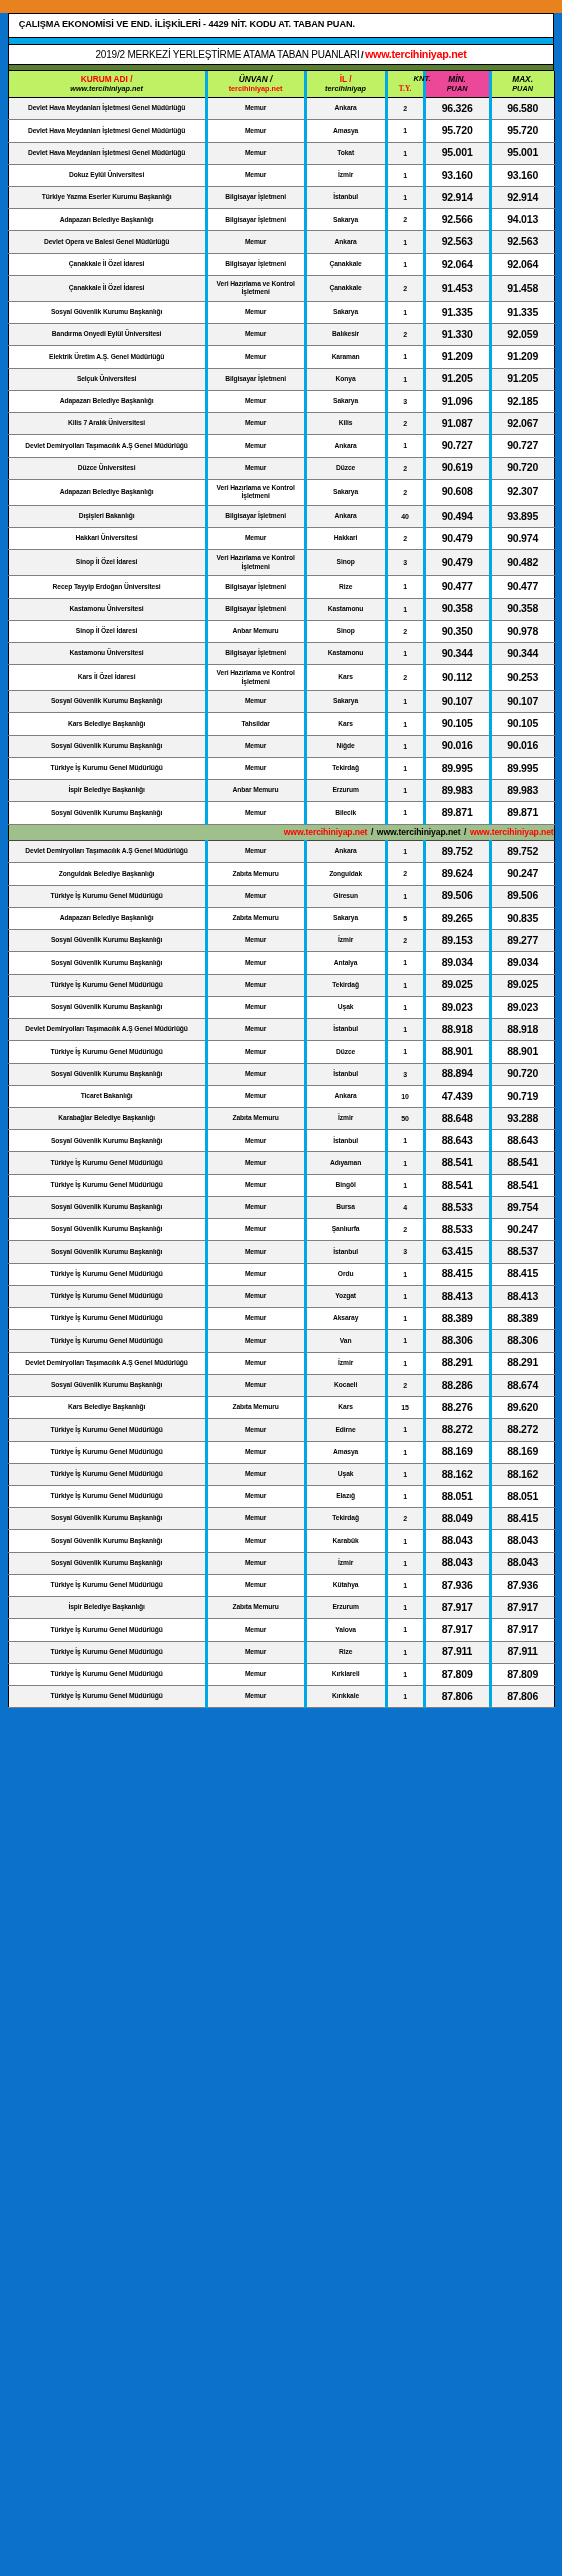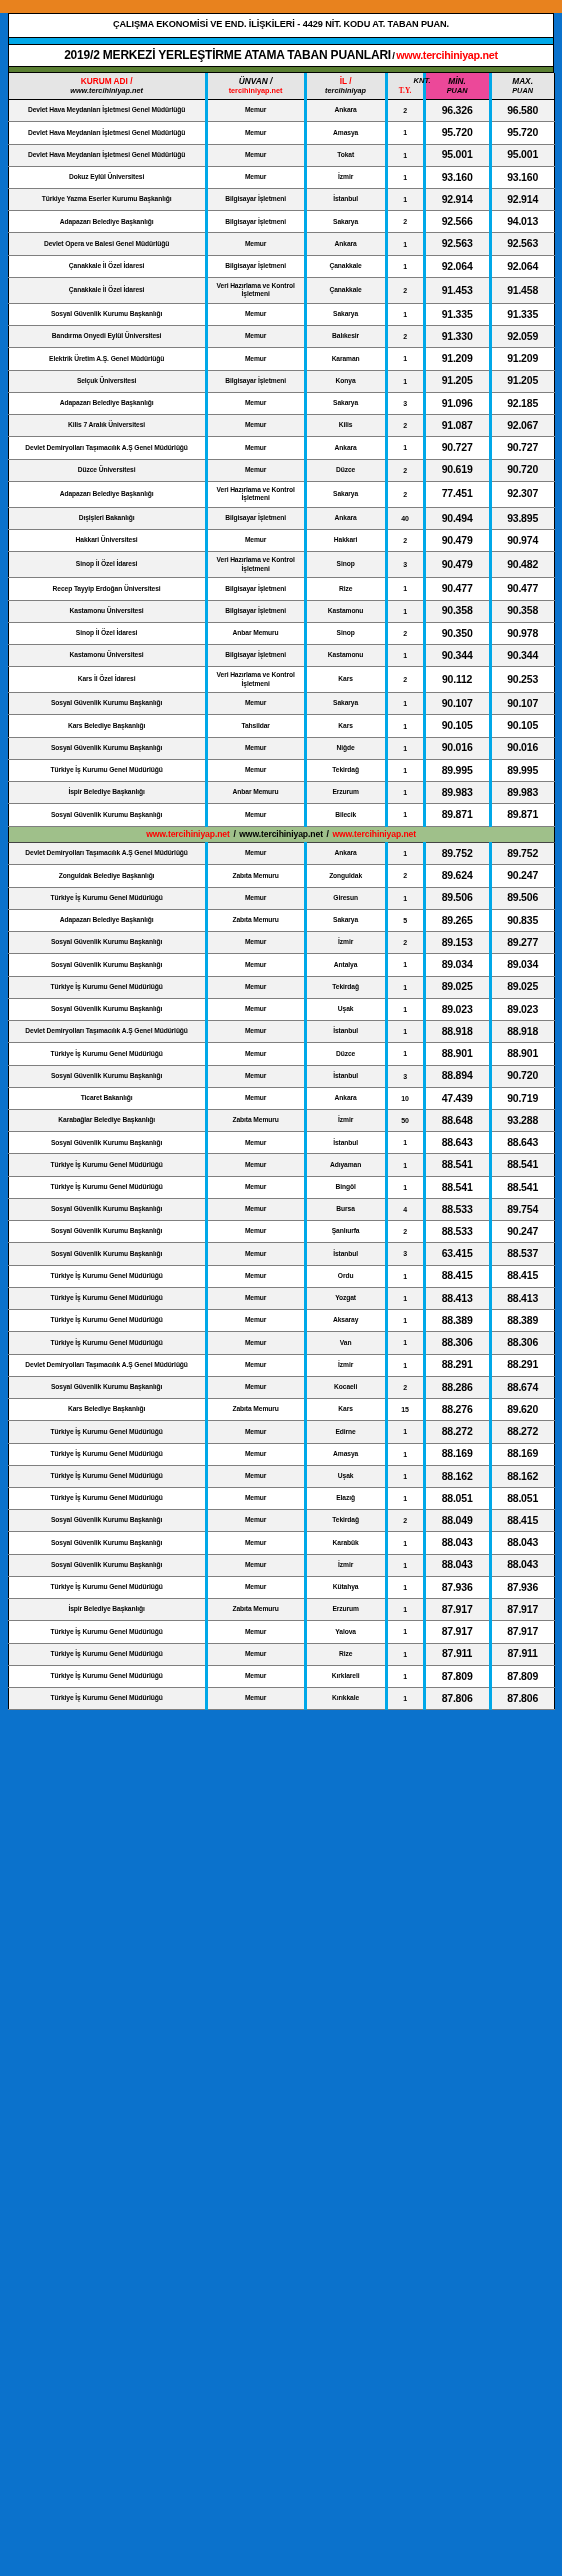--- a/index.html
+++ b/index.html
@@ -22,21 +22,21 @@
   }
   .frame {
     margin: 0 7.6px;
     background: #0b72cc;
     padding: 0;
   }
   .title-box {
     background: #ffffff;
     border: 1.3px solid #000;
     padding: 4.5px 10.2px 5.7px 10.2px;
-    text-align: center;
+    text-align: left;
     font-weight: bold;
     font-size: 9.2px;
     line-height: 1.42;
     letter-spacing: -0.1px;
     color: #000;
   }
   .cyan-bar {
     height: 7px;
     background: #00a8e8;
     border-left: 1.3px solid #000;
@@ -46,22 +46,22 @@
   .subtitle-box {
     background: #ffffff;
     border-left: 1.3px solid #000;
     border-right: 1.3px solid #000;
     border-bottom: 1.3px solid #000;
     text-align: center;
     padding: 3.2px 2.5px 3.8px 2.5px;
     white-space: nowrap;
   }
   .subtitle-left {
-    font-size: 12px;
-    font-weight: bold;
+    font-size: 10px;
+    font-weight: normal;
     color: #000;
     letter-spacing: -0.2px;
   }
   .subtitle-slash {
     font-size: 9.6px;
     font-weight: bold;
     color: #000;
     padding: 0 1.3px;
   }
   .subtitle-site {
@@ -96,37 +96,37 @@
   th, td {
     border-bottom: 0.6px solid #7f7f7f;
     text-align: center;
     vertical-align: middle;
     color: #000;
   }
   
   .vsep { border-right: 3.2px solid #00a8e8; }
 
   thead th {
-    background: #e5e5e5;
+    background: #bef264;
     font-weight: bold;
     padding: 3.2px 1.9px 3.8px 1.9px;
     line-height: 1.25;
     border-bottom: 1.3px solid #000;
   }
   .hd-l1 { font-size: 8.3px; }
   .hd-l2 { font-size: 7.3px; }
   .red { color: #ff0000; }
   .blk { color: #000000; font-style: italic; }
   th.min-col { background: #ec4899; }
   th.knt-col .hd-l1 { font-size: 7.6px; margin-left: 24px; }
   th.knt-col .hd-l2 { font-size: 7.3px; font-family: Liberation Serif, serif; }
 
   tr.promo td {
     background: #9fc08a;
-    text-align: center;
+    text-align: right;
     padding: 1.9px 0 2.5px 0;
     font-size: 8.6px;
     font-weight: bold;
     white-space: nowrap;
     border-bottom: 0.6px solid #444;
     border-top: 0.6px solid #444;
   }
   tr.promo .p-red { color: #ff0000; }
   tr.promo .p-blk { color: #000000; }
   tr.promo .p-sep { color: #000; padding: 0 1.3px; }
@@ -341,21 +341,21 @@
             <td class="il vsep">Düzce</td>
             <td class="knt vsep">2</td>
             <td class="num vsep">90.619</td>
             <td class="num">90.720</td>
           </tr>
           <tr>
             <td class="kurum vsep">Adapazarı Belediye Başkanlığı</td>
             <td class="unvan vsep">Veri Hazırlama ve Kontrol İşletmeni</td>
             <td class="il vsep">Sakarya</td>
             <td class="knt vsep">2</td>
-            <td class="num vsep">77.451</td>
+            <td class="num vsep">90.608</td>
             <td class="num">92.307</td>
           </tr>
           <tr class="alt">
             <td class="kurum vsep">Dışişleri Bakanlığı</td>
             <td class="unvan vsep">Bilgisayar İşletmeni</td>
             <td class="il vsep">Ankara</td>
             <td class="knt vsep">40</td>
             <td class="num vsep">90.494</td>
             <td class="num">93.895</td>
           </tr>

